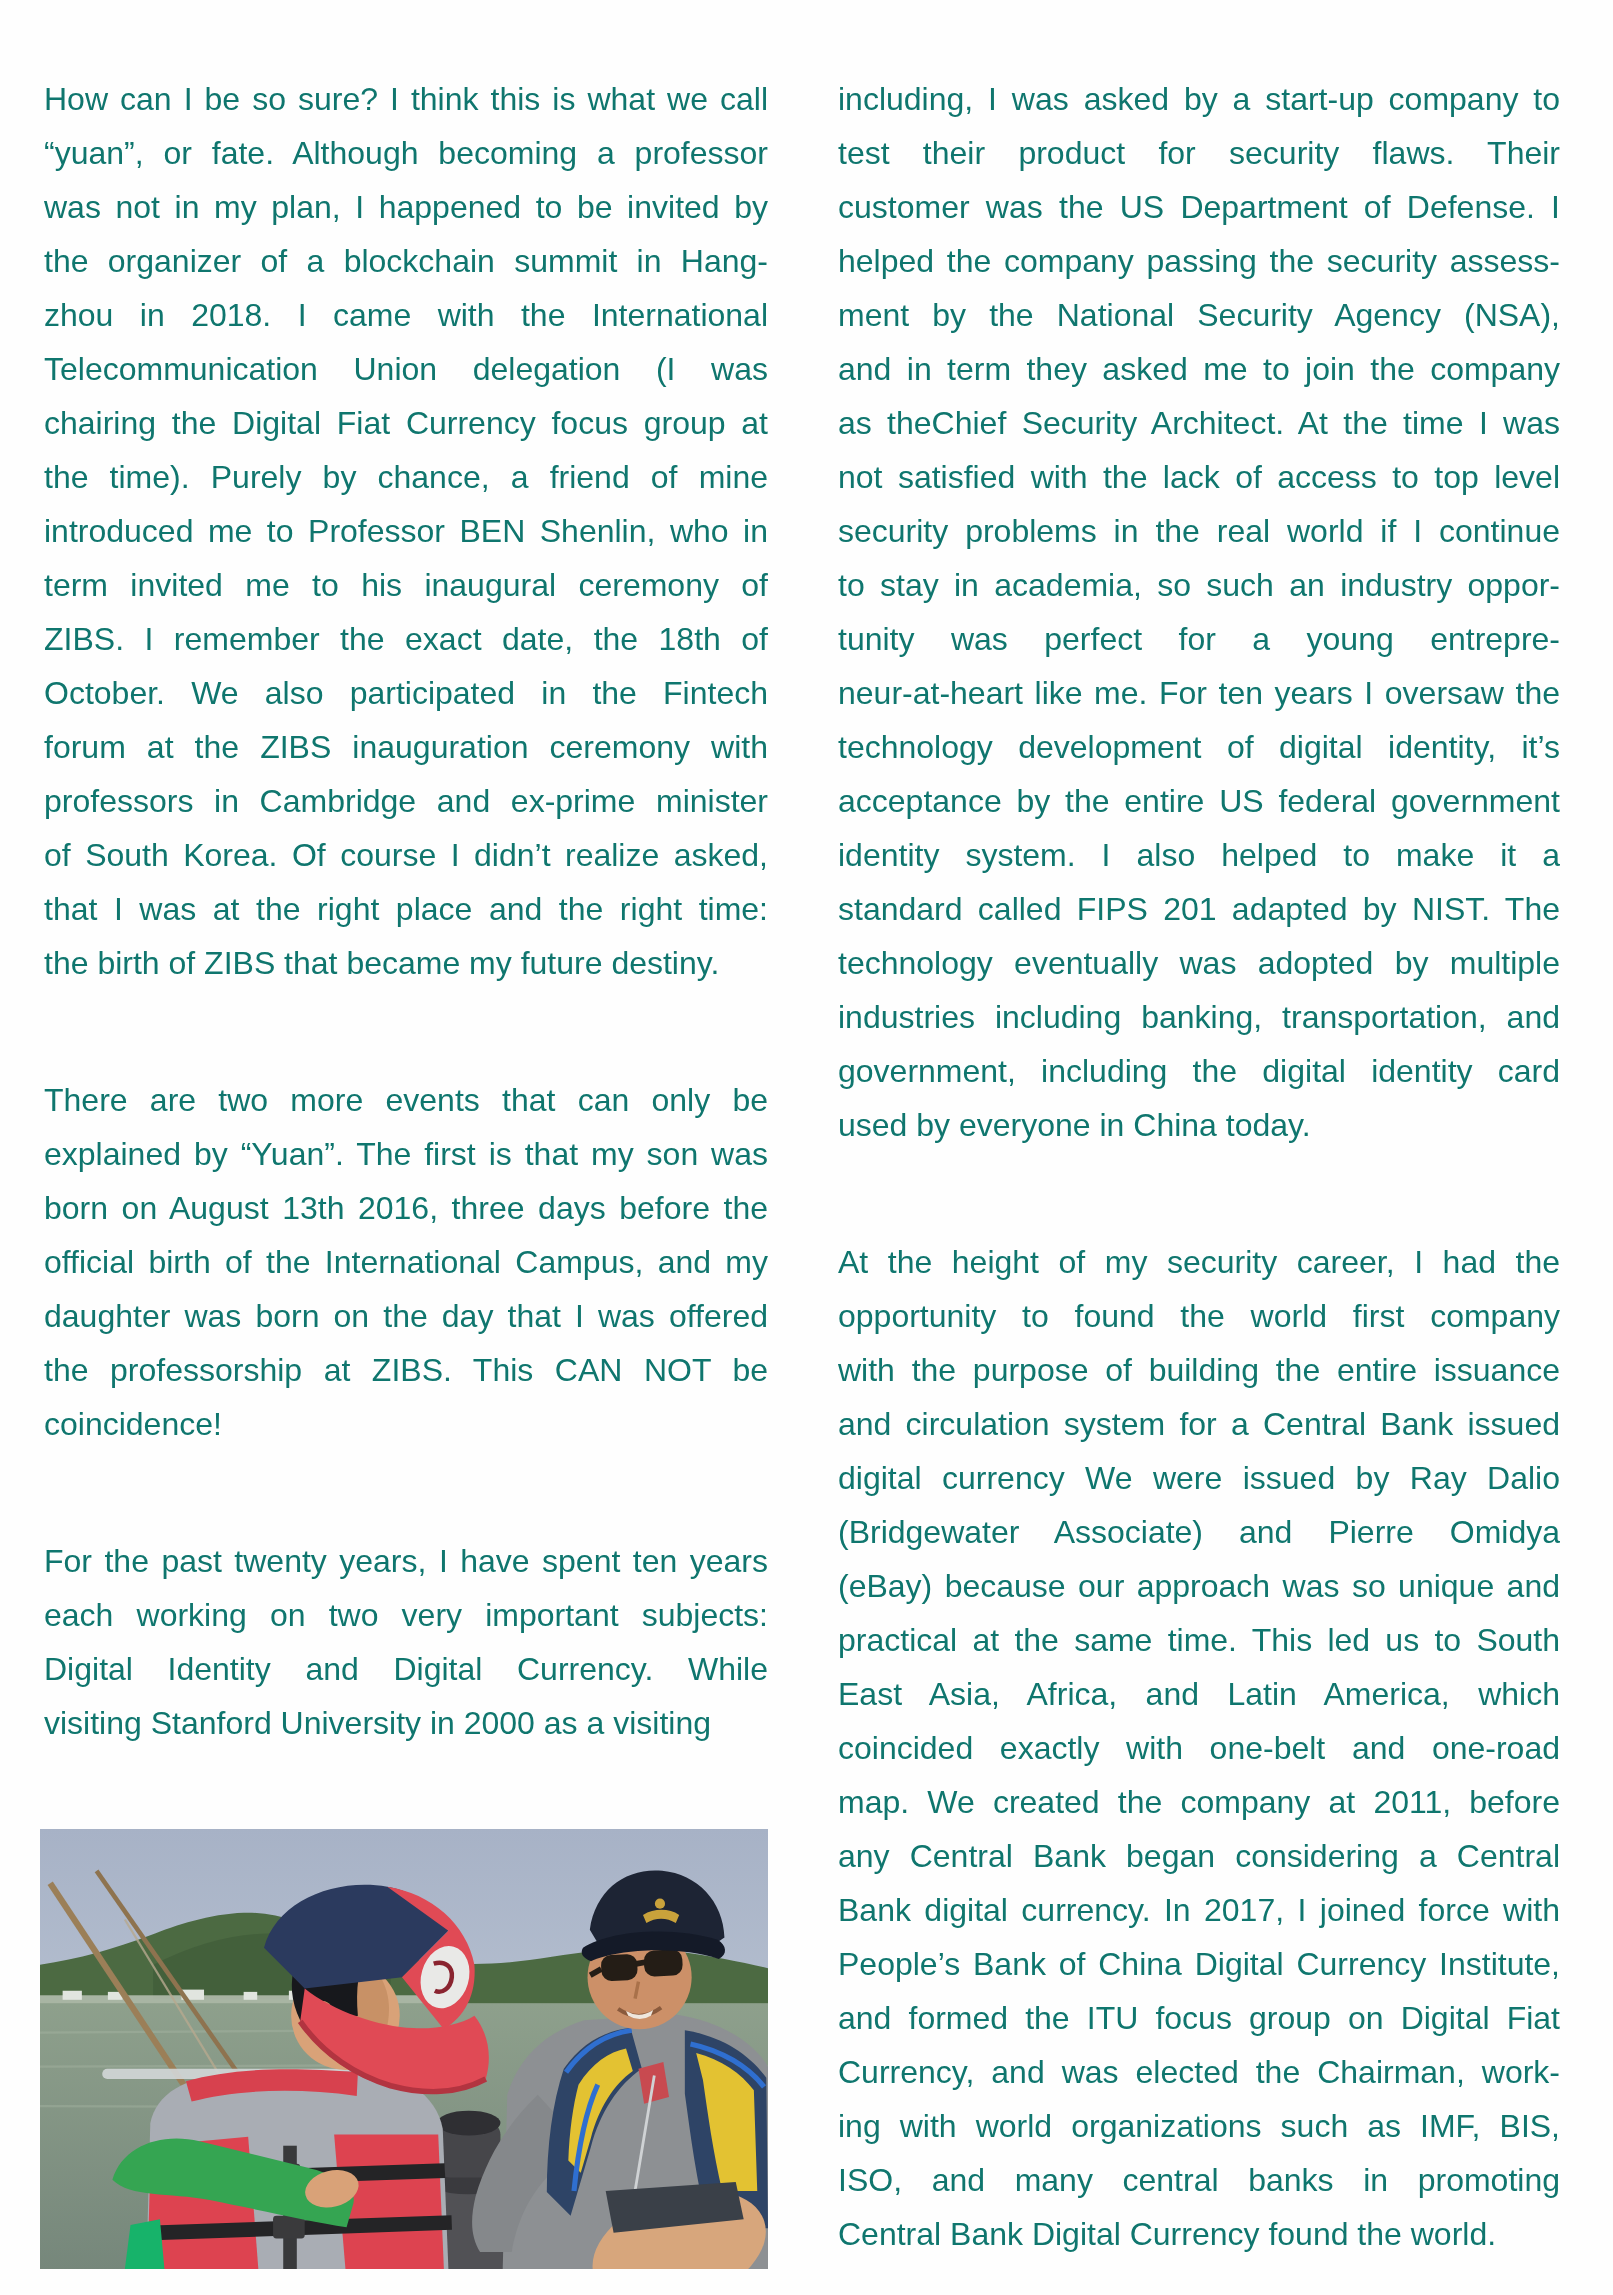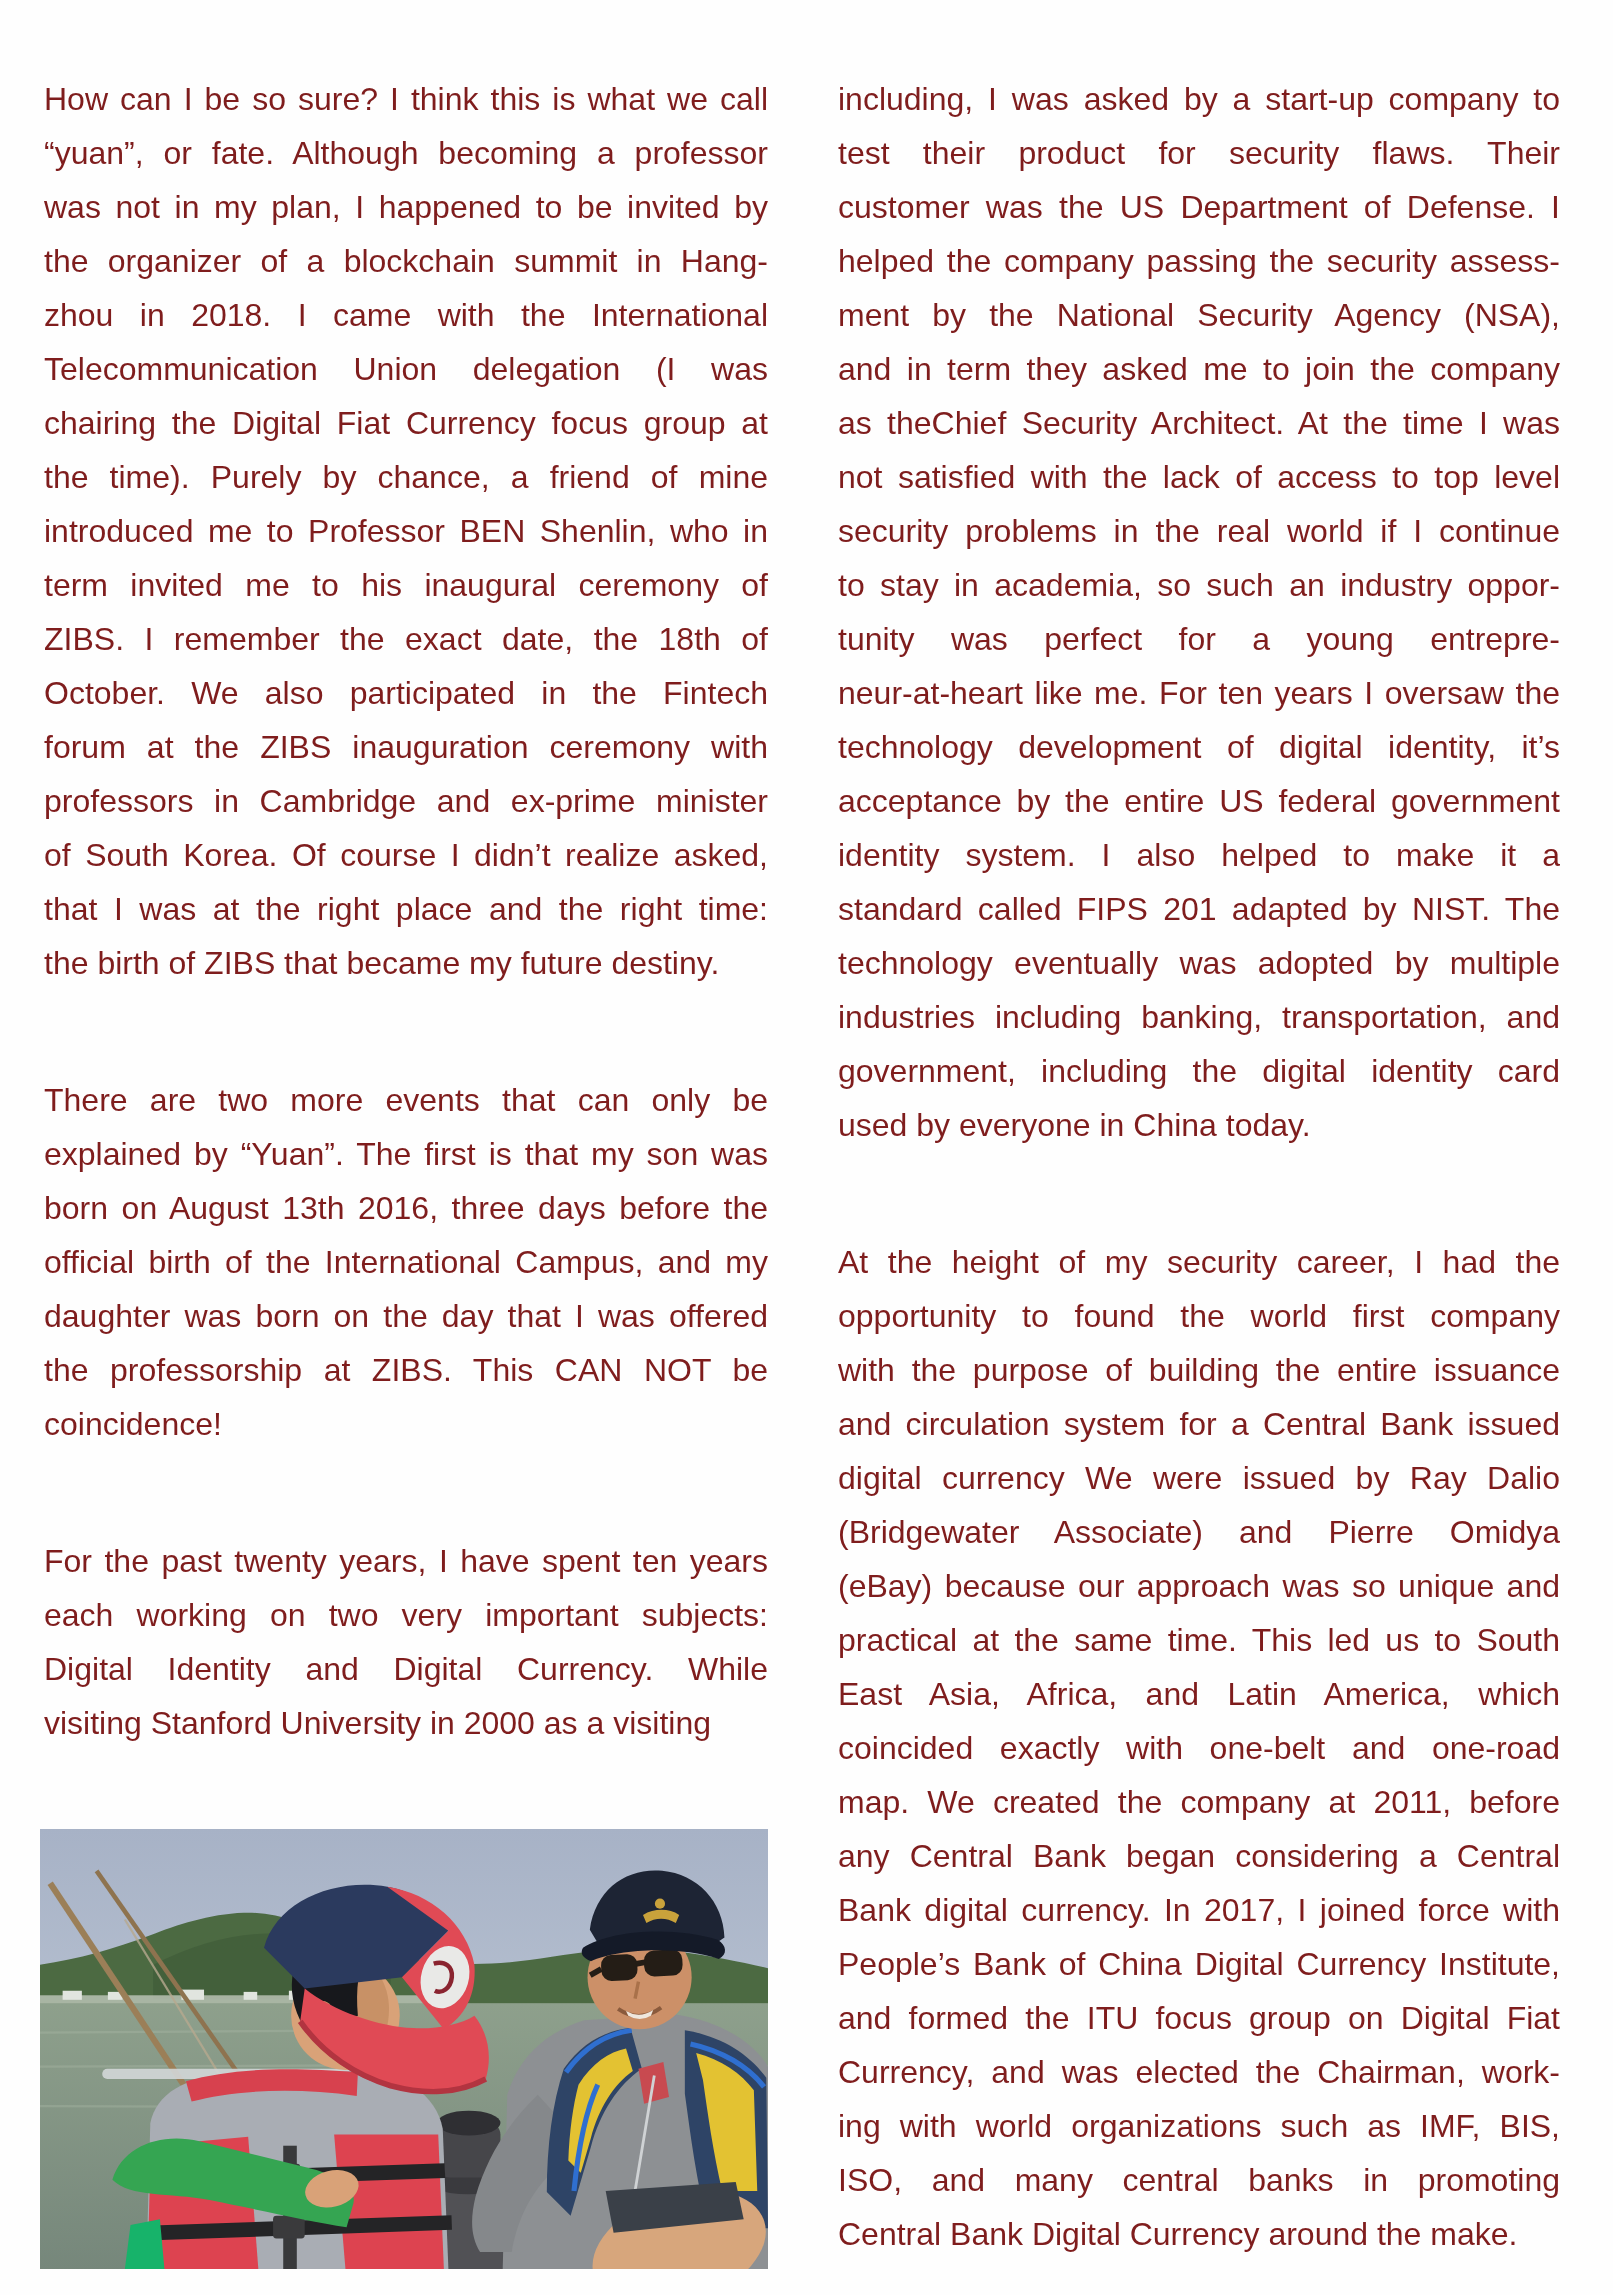--- a/index.html
+++ b/index.html
@@ -7,21 +7,21 @@
     position: relative;
     width: 1614px;
     height: 2295px;
     background: #fefefe;
     overflow: hidden;
     font-family: "Liberation Sans", "DejaVu Sans", sans-serif;
   }
   .column {
     position: absolute;
     top: 72px;
-    color: #7f1d1d;
+    color: #0f766e;
     font-size: 32px;
     font-weight: 300;
     letter-spacing: 0px;
   }
   .column-left  { left: 44px;   width: 724px; }
   .column-right { left: 838px; width: 722px; }
   .para + .para { margin-top: 83px; }
   .line {
     height: 54px;
     line-height: 54px;
@@ -123,21 +123,21 @@
         <div class="line">East Asia, Africa, and Latin America, which</div>
         <div class="line">coincided exactly with one-belt and one-road</div>
         <div class="line">map. We created the company at 2011, before</div>
         <div class="line">any Central Bank began considering a Central</div>
         <div class="line">Bank digital currency. In 2017, I joined force with</div>
         <div class="line">People’s Bank of China Digital Currency Institute,</div>
         <div class="line">and formed the ITU focus group on Digital Fiat</div>
         <div class="line">Currency, and was elected the Chairman, work-</div>
         <div class="line">ing with world organizations such as IMF, BIS,</div>
         <div class="line">ISO, and many central banks in promoting</div>
-        <div class="line last">Central Bank Digital Currency around the make.</div>
+        <div class="line last">Central Bank Digital Currency found the world.</div>
       </div>
     </section>
 
   <figure class="photo" aria-label="A boy in a red and navy cap with a red life vest and a smiling man in a dark cap, sunglasses and navy life vest on a sailboat, with green hills and a lake behind">
     <svg viewBox="0 0 1287 778" preserveAspectRatio="none">
       <defs>
         <linearGradient id="skyGrad" x1="0" y1="0" x2="0" y2="1">
           <stop offset="0" stop-color="#a7b2c6"></stop>
           <stop offset="1" stop-color="#c6cfdb"></stop>
         </linearGradient>

